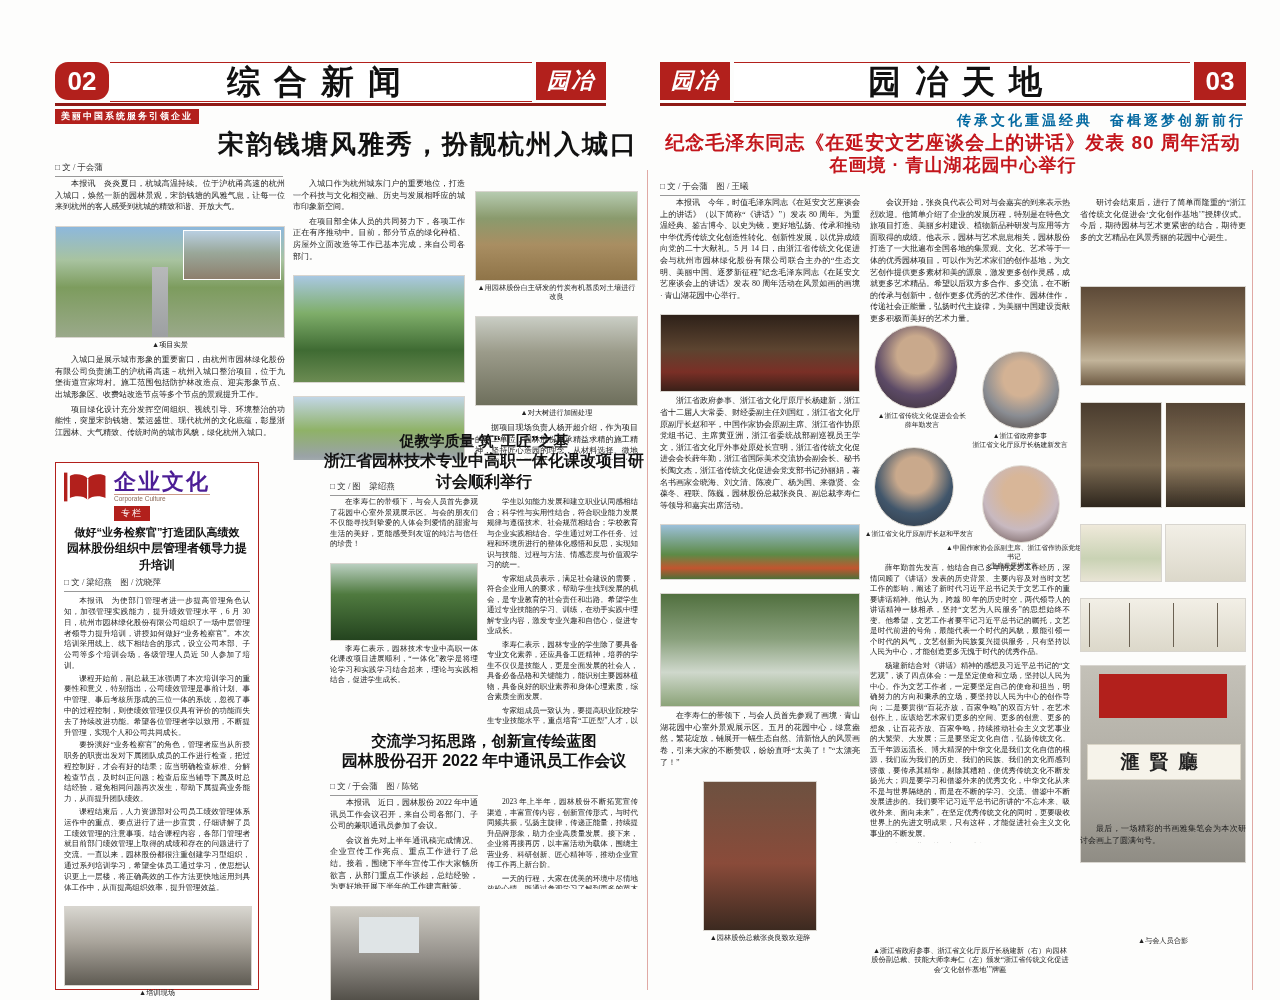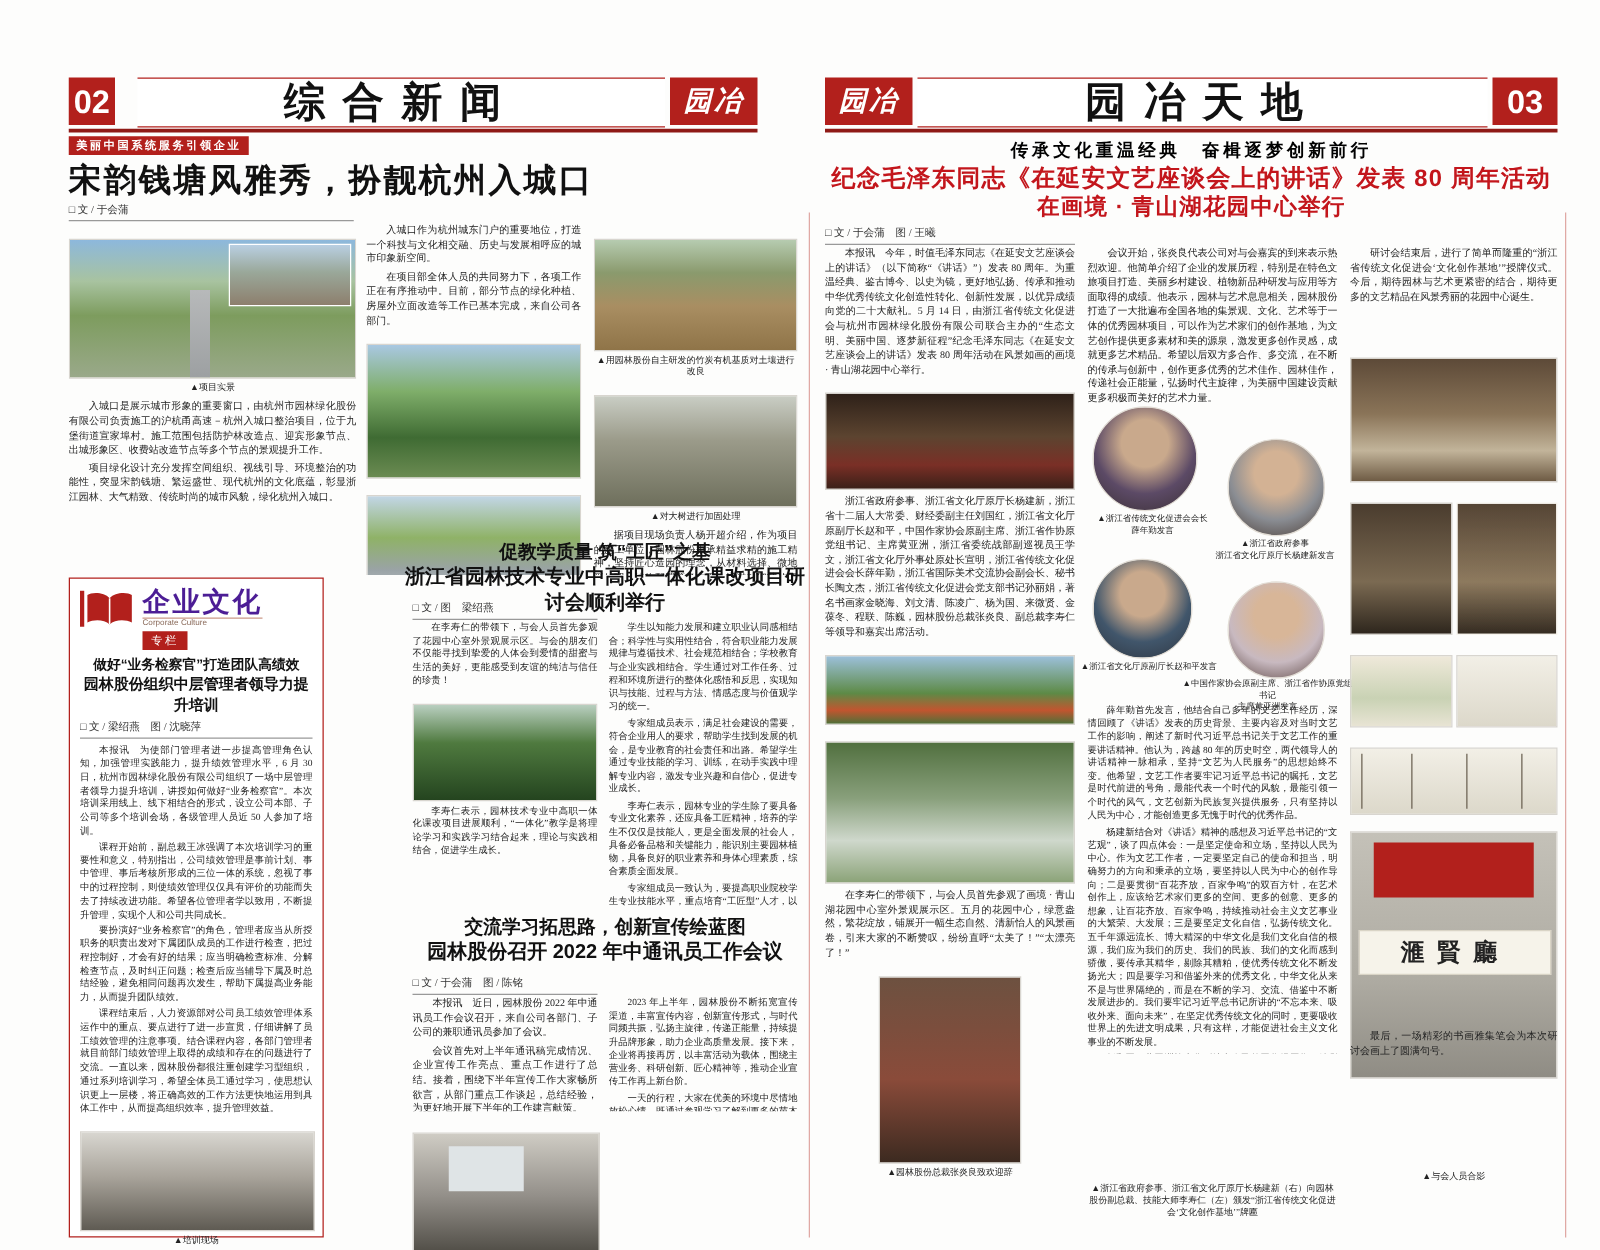--- a/index.html
+++ b/index.html
@@ -8,22 +8,22 @@
   .abs{position:absolute;}
   .redbox{background:#b2201c;color:#fff;display:flex;align-items:center;justify-content:center;}
   .pageno{font-family:"Liberation Sans","DejaVu Sans",sans-serif;font-size:26px;font-weight:bold;}
   .mast-logo{font-size:22px;font-weight:bold;font-style:italic;letter-spacing:2px;}
   .titlestrip{border-top:1.5px solid #b2201c;border-bottom:1.5px solid #b2201c;
          display:flex;align-items:center;justify-content:center;background:#fff;}
   .titletext{font-size:33px;font-weight:bold;letter-spacing:14px;color:#111;}
   .rule{background:#8f1a16;}
   .slogan{font-family:"Liberation Sans",sans-serif;font-size:9px;font-weight:bold;
          letter-spacing:2px;padding:0 6px;}
-  .h1-main{font-size:26px;font-weight:bold;text-align:left;letter-spacing:2px;color:#111;}
-  .red-h-sm{font-family:Liberation Mono, monospace;font-size:14px;font-weight:bold;color:#000000;text-align:center;letter-spacing:3px;}
+  .h1-main{font-size:26px;font-weight:bold;text-align:right;letter-spacing:2px;color:#111;}
+  .red-h-sm{font-family:Liberation Mono, monospace;font-size:14px;font-weight:bold;color:#0369a1;text-align:right;letter-spacing:3px;}
   .red-h-lg{font-family:"Liberation Sans",sans-serif;font-size:19px;font-weight:bold;color:#c3161c;text-align:center;letter-spacing:1px;}
   .byline{font-size:8.5px;color:#333;border-bottom:1px solid #999;padding-bottom:2px;}
   .col{position:absolute;overflow:hidden;}
   .col p{margin:0 0 3px 0;font-size:8px;line-height:1.45;text-align:justify;text-indent:2em;color:#222;}
   .col.f75 p{font-size:7.5px;line-height:1.4;}
   .cap{font-size:7.2px;color:#222;text-align:center;line-height:1.3;margin:1px 0 4px 0;}
   .subhead{font-family:"Liberation Sans",sans-serif;font-weight:bold;text-align:center;color:#111;}
   .photo{border:0.5px solid #d8d5cf;position:relative;overflow:hidden;margin:13px 0 3px 0;}
   .g-aerial{background:linear-gradient(180deg,#8db8dc 0%,#a8c3a0 30%,#7d9c5e 55%,#9aa98a 100%);}
   .g-toll{background:linear-gradient(180deg,#b9cfe2 0%,#9aa89a 45%,#8d7f6d 100%);border:1px solid #fff;}
@@ -60,32 +60,33 @@
   .cult-en{font-family:"Liberation Sans",sans-serif;font-size:6.5px;color:#8a6a5a;border-top:1px solid #c98;}
   .cult-tag{display:inline-block;background:#b2201c;color:#fff;font-size:9px;padding:1px 7px;margin-top:2px;letter-spacing:2px;}
   .cult-box p{margin:0 0 2px 0;font-size:7.6px;line-height:1.42;text-align:justify;text-indent:2em;color:#222;}
 </style>
 </head>
 <body>
 
 <div id="sheet">
 
   <div>
-    <div class="abs redbox pageno" style="left:55px;top:62px;width:37px;height:38px;">02</div>
+    <div class="abs redbox pageno" style="left:55px;top:62px;width:54px;height:38px;border-radius:13px;">02</div>
     <div class="abs titlestrip" style="left:110px;top:62px;width:422px;height:38px;">
       <span class="titletext">综合新闻</span>
     </div>
     <div class="abs redbox mast-logo" style="left:536px;top:62px;width:70px;height:38px;">园冶</div>
     <div class="abs rule" style="left:55px;top:103px;width:551px;height:3px;"></div>
     <div class="abs redbox slogan" style="left:55px;top:109px;height:15px;">美丽中国系统服务引领企业</div>
 
     <div class="abs h1-main" style="left:55px;top:127px;width:583px;">宋韵钱塘风雅秀，扮靓杭州入城口</div>
     <div class="abs byline" style="left:55px;top:162px;width:228px;">□ 文 / 于会蒲</div>
 
     <div class="col" style="left:55px;top:178px;width:230px;height:282px;">
+      <p>本报讯　炎炎夏日，杭城高温持续。位于沪杭甬高速的杭州入城口，焕然一新的园林景观，宋韵钱塘的风雅气息，让每一位来到杭州的客人感受到杭城的精致和谐、开放大气。</p>
       <div class="photo g-aerial" style="width:228px;height:110px;">
         <div class="abs" style="left:96px;top:40px;width:16px;height:70px;background:linear-gradient(180deg,#b7b9ba,#9da0a2);"></div>
         <div class="abs g-toll" style="right:3px;top:3px;width:96px;height:48px;"></div>
       </div>
       <div class="cap">▲项目实景</div>
       <p>入城口是展示城市形象的重要窗口，由杭州市园林绿化股份有限公司负责施工的沪杭甬高速－杭州入城口整治项目，位于九堡街道宣家埠村。施工范围包括防护林改造点、迎宾形象节点、出城形象区、收费站改造节点等多个节点的景观提升工作。</p>
       <p>项目绿化设计充分发挥空间组织、视线引导、环境整治的功能性，突显宋韵钱塘、繁运盛世、现代杭州的文化底蕴，彰显浙江园林、大气精致、传统时尚的城市风貌，绿化杭州入城口。</p>
     </div>
 
     <div class="col" style="left:293px;top:178px;width:172px;height:282px;">

